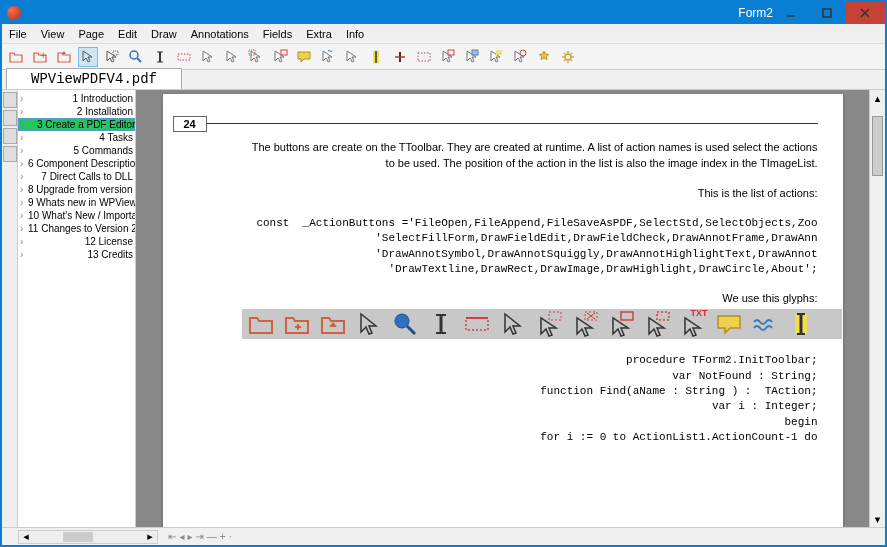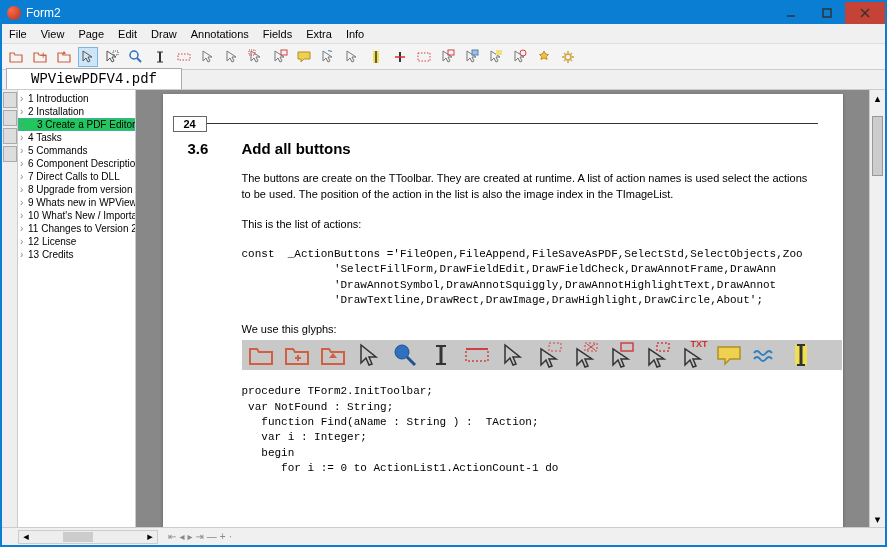--- a/index.html
+++ b/index.html
@@ -1,17 +1,17 @@
 <!DOCTYPE html>
 <html><head>
 <meta charset="utf-8">
 <style>
 * { margin: 0; padding: 0; box-sizing: border-box; font-family: Tahoma, Arial, sans-serif; font-size: 11px; }
 body { background: #fff; overflow: hidden; }
-.window { width: 887px; height: 547px; border: 2px solid #0a7ed3; background: #fff; display: flex; flex-direction: column; }
+.window { width: 887px; height: 547px; border: 2px solid #0a7ed3; background: #fff; display: flex; flex-direction: column; text-align: right; }
 .titlebar { height: 22px; background: #0a7ed3; color: #fff; display: flex; align-items: center; padding: 0 0 0 5px; }
 .titlebar .icon { width: 14px; height: 14px; border-radius: 50%; background: radial-gradient(circle at 30% 30%, #ff6b4a, #b03020); margin-right: 5px; }
 .titlebar .title { flex: 1; font-size: 12px; }
 .win-btn { width: 36px; height: 22px; display: flex; align-items: center; justify-content: center; cursor: pointer; }
 .win-btn.close { background: #c44336; width: 40px; }
 .win-btn svg { width: 12px; height: 12px; }
 .menubar { height: 20px; background: #f0f0f0; display: flex; align-items: center; padding: 0 0; gap: 0; border-bottom: 1px solid #ddd; }
 .menubar span { padding: 2px 7px; cursor: pointer; }
 .toolbar { height: 26px; background: #f4f4f4; display: flex; align-items: center; padding: 0 4px; gap: 4px; border-bottom: 1px solid #ccc; }
 .tb-btn { width: 20px; height: 20px; display: flex; align-items: center; justify-content: center; cursor: pointer; border: 1px solid transparent; }
@@ -265,24 +265,20 @@
         <div class="outline-item">11 Changes to Version 2</div>
         <div class="outline-item">12 License</div>
         <div class="outline-item">13 Credits</div>
       </div>
 
     <div class="docwrap">
       <div class="page">
         <div class="pagehead">
           <span class="box">24</span>
         </div>
-        <div class="section">
-          <div class="secnum">3.6</div>
-          <div class="sectitle">Add all buttons</div>
-        </div>
         <div class="body">
           <p>The buttons are create on the TToolbar. They are created at runtime. A list of action names is used select the actions to be used. The position of the action in the list is also the image index in the TImageList.</p>
           <p>This is the list of actions:</p>
           <div class="code">const  _ActionButtons ='FileOpen,FileAppend,FileSaveAsPDF,SelectStd,SelectObjects,Zoo
               'SelectFillForm,DrawFieldEdit,DrawFieldCheck,DrawAnnotFrame,DrawAnn
               'DrawAnnotSymbol,DrawAnnotSquiggly,DrawAnnotHighlightText,DrawAnnot
               'DrawTextline,DrawRect,DrawImage,DrawHighlight,DrawCircle,About';</div>
           <p style="margin-bottom:2px">We use this glyphs:</p>
           <div class="glyphs">
             <div class="glyph">

